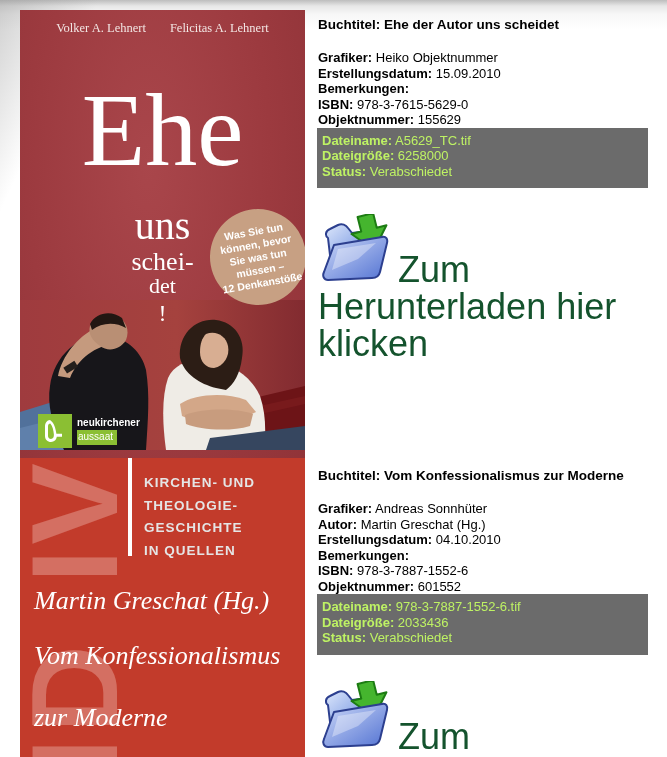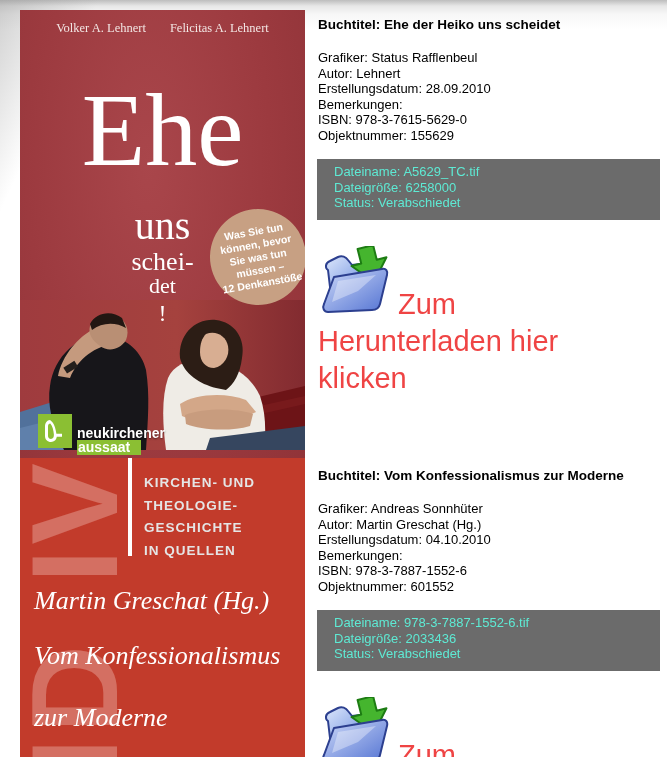--- a/index.html
+++ b/index.html
@@ -36,23 +36,23 @@
     position:absolute; left:190px; top:199px; width:96px; height:96px;
     border-radius:50%; background:#c7a083;
     transform:rotate(-10deg); z-index:4;
     display:flex; align-items:center; justify-content:center;
     text-align:center; color:#fff; font-weight:bold;
     font-size:10.5px; line-height:13px; white-space:pre-line;
   }
   .c1-photo { position:absolute; left:0; top:290px; width:285px; height:150px; }
   .c1-logo { position:absolute; left:18px; top:404px; display:flex; align-items:flex-start; z-index:5; }
   .c1-logo-square { width:34px; height:34px; }
-  .c1-logo-text { margin-left:5px; margin-top:12px; color:#fff; font-size:14px; line-height:14px; }
+  .c1-logo-text { margin-left:5px; margin-top:2px; color:#fff; font-size:10px; line-height:14px; }
   .c1-logo-text .l1 { font-weight:bold; text-shadow:0 1px 2px rgba(0,0,0,.5); }
-  .c1-logo-text .l2 { background:#8bbf33; display:inline-block; padding:0 11px 1px 1px;font-weight:bold; }
+  .c1-logo-text .l2 { background:#8bbf33; display:inline-block; padding:0 4px 1px 1px; }
 
   
   .cover2 {
     position:absolute; left:20px; top:458px; width:285px; height:299px;
     background:#c23b2b; overflow:hidden;
   }
   .c2-band {
     position:absolute; left:-245px; top:245px; width:600px; height:110px;
     transform:rotate(-90deg);
     font-weight:bold; font-size:122px; line-height:110px;
@@ -70,27 +70,27 @@
   .c2-editor { top:128px; }
   .c2-t1     { top:183px; }
   .c2-t2     { top:245px; }
 
   
   .panel { position:absolute; left:318px; width:332px; color:#000;
     font-size:13px; line-height:15.5px; }
   .panel1 { top:17px; }
   .panel2 { top:468px; }
   .p-title { font-weight:bold; font-size:13.5px; line-height:16px; margin-bottom:17px; }
-  .graybox { margin-top:16px; margin-left:-1px; width:321px;
-    background:#6b6b6b; color:#5eead4; padding:5px 5px 9px 17px; }
-  .download { margin-top:26px; width:318px; font-size:29px; line-height:37px;
-    color:#ef4444; cursor:pointer; }
+  .graybox { margin-top:0; margin-left:-1px; width:321px;
+    background:#6b6b6b; color:#bef264; padding:5px 5px 9px 5px; }
+  .download { margin-top:26px; width:318px; font-size:36px; line-height:37px;
+    color:#14532d; cursor:pointer; }
   .download svg { margin-right:6px; }
 
-  .field b, .graybox b { font-weight:normal; }
+  .field b, .graybox b { font-weight:bold; }
 </style>
 </head>
 <body>
 
 <div class="cover1">
   <div class="c1-authors">
     <span>Volker A. Lehnert</span>
     <span>Felicitas A. Lehnert</span>
   </div>
   <div class="c1-line c1-ehe">Ehe</div>
@@ -138,24 +138,23 @@
       <path d="M12,6 C9,6 7,9 7,12.5 L7,22 C7,25.5 9.5,28 13,28 C16.2,28 18.4,25.8 18.8,22.8 L24,22.8 L24,19.8 L18.4,19.8 C17.4,13.5 16.2,9 12,6 Z M12.3,9.5 C14.6,12.2 15.4,16 15.9,20.6 C16.1,23.2 14.9,25 13,25 C11,25 10,23.5 10,22 L10,12.5 C10,10.6 10.9,9.5 12.3,9.5 Z" fill="#ffffff"></path>
     </svg>
     <div class="c1-logo-text">
       <div class="l1">neukirchener</div>
       <div><span class="l2">aussaat</span></div>
     </div>
   </div>
 </div>
 
 <div class="panel panel1">
-  <div class="p-title"><span>Buchtitel:</span> <span>Ehe der Heiko uns scheidet</span></div>
-  <div class="field"><b>Grafiker:</b> <span>Status Rafflenbeul</span></div>
-  <div class="field"><b>Autor:</b> <span>Lehnert</span></div>
-  <div class="field"><b>Erstellungsdatum:</b> <span>28.09.2010</span></div>
+  <div class="p-title"><span>Buchtitel:</span> <span>Ehe der Autor uns scheidet</span></div>
+  <div class="field"><b>Grafiker:</b> <span>Heiko Objektnummer</span></div>
+  <div class="field"><b>Erstellungsdatum:</b> <span>15.09.2010</span></div>
   <div class="field"><b>Bemerkungen:</b> <span></span></div>
   <div class="field"><b>ISBN:</b> <span>978-3-7615-5629-0</span></div>
   <div class="field"><b>Objektnummer:</b> <span>155629</span></div>
 
   <div class="graybox">
     <div class="field"><b>Dateiname:</b> <span>A5629_TC.tif</span></div>
     <div class="field"><b>Dateigröße:</b> <span>6258000</span></div>
     <div class="field"><b>Status:</b> <span>Verabschiedet</span></div>
   </div>
 

